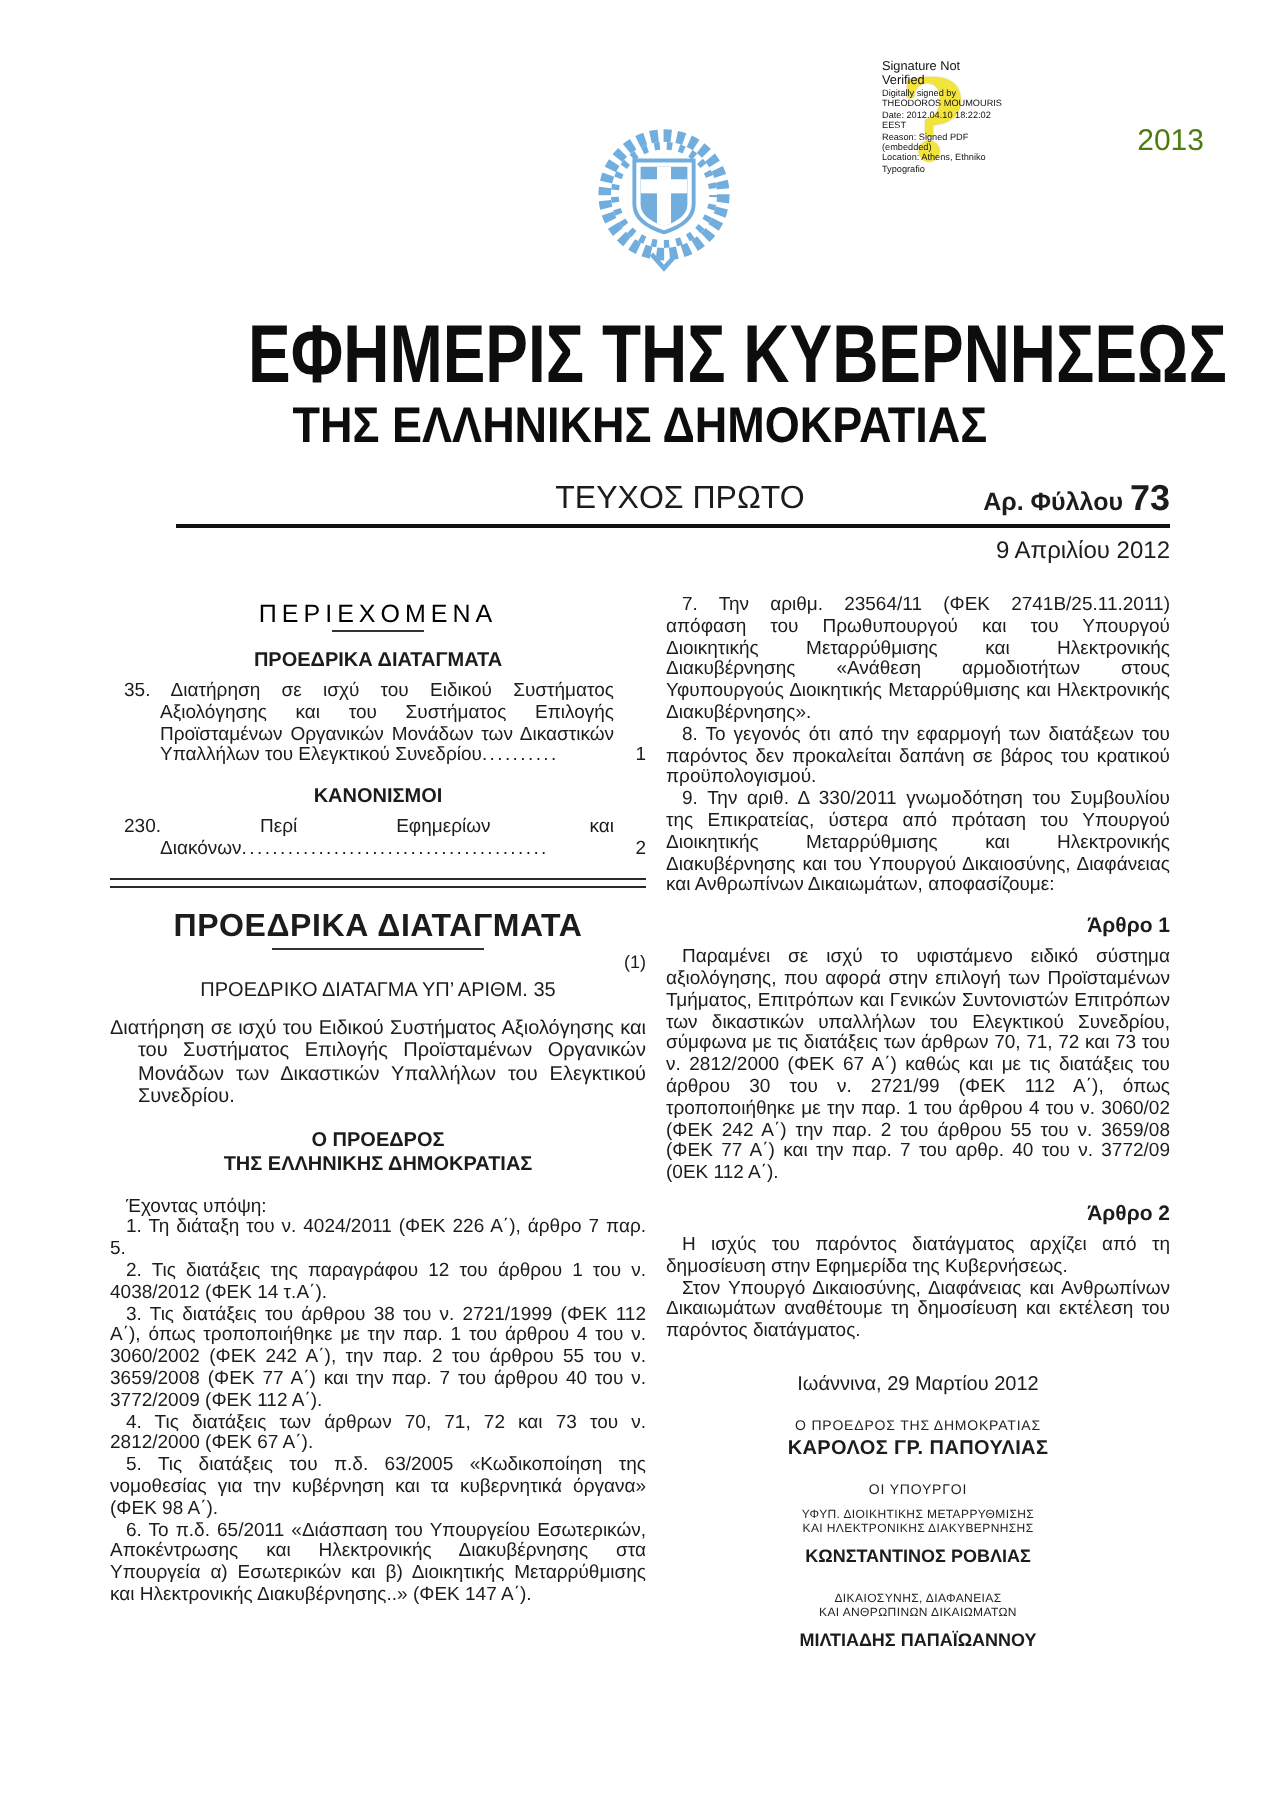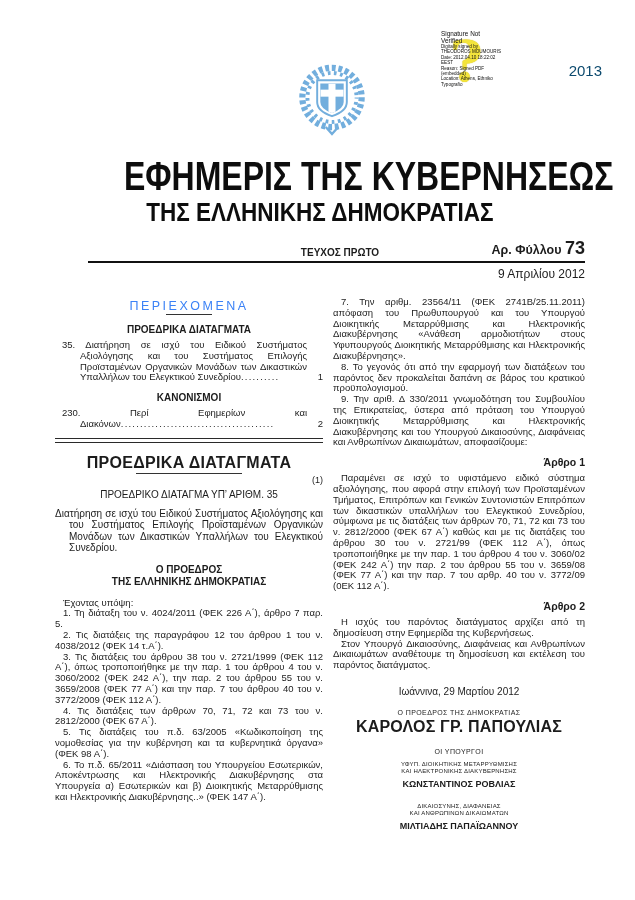--- a/index.html
+++ b/index.html
@@ -13,52 +13,52 @@
   .stamp { position:absolute; left:441px; top:30px; width:64px; height:66px; }
   .qmark {
     position:absolute; left:9px; top:3px; z-index:0;
     font-family:"DejaVu Serif", serif; font-weight:bold; font-size:56px; line-height:56px;
     color:#f3e43c; text-shadow:0 0 1px #c9b41e;
   }
   .stamp-text { position:relative; z-index:1; }
   .stamp-head { font-size:6.4px; line-height:7px; color:#111; width:44px; }
   .stamp-line { font-size:4.6px; line-height:5.4px; color:#111; }
 
-  .page-number { position:absolute; right:33px; top:62px; font-size:15px; color:#0c4a6e; }
+  .page-number { position:absolute; right:33px; top:62px; font-size:15px; color:#4d7c0f; }
 
   
   .emblem-wrap { text-align:center; padding-top:60px; }
   .emblem-wrap svg { transform:translateX(12px); }
   .main-title { text-align:center; margin-top:14px; white-space:nowrap; }
   .main-title span {
     display:inline-block; font-weight:bold; font-size:41px; line-height:40px; color:#0d0d0d;
     transform:scaleX(0.78); transform-origin:center;
   }
   .sub-title { text-align:center; margin-top:3px; white-space:nowrap; }
   .sub-title span {
     display:inline-block; font-weight:bold; font-size:25px; line-height:26px; color:#0d0d0d;
     transform:scaleX(0.90); transform-origin:center;
   }
   .issue-row { position:relative; margin-top:15px; height:19px; }
   .issue-type {
     position:absolute; bottom:1px; left:calc(50% + 20px); transform:translateX(-50%);
-    font-weight:bold; font-size:10px;
+    font-weight:normal; font-size:16px;
   }
   .issue-no { position:absolute; right:0; bottom:0; font-weight:bold; font-size:12.5px; }
   .issue-no .num { font-size:18px; }
   .head-rule { border:0; border-top:2px solid #111; margin:2px 0 0 33px; }
   .date-row { text-align:right; font-size:12px; margin-top:4px; }
 
   
   .columns { display:flex; gap:10px; margin-top:16px; }
   .col-left  { width:268px; flex:none; }
   .col-right { width:252px; flex:none; }
 
   
-  .toc-title { text-align:center; font-size:12.5px; letter-spacing:2.5px; color:#3b82f6; margin-top:2px; }
+  .toc-title { text-align:center; font-size:12.5px; letter-spacing:2.5px; color:#000000; margin-top:2px; }
   .toc-title::after { content:""; display:block; width:46px; border-bottom:1px solid #333; margin:1px auto 0; }
   .toc-heading { text-align:center; font-weight:bold; font-size:10px; margin:9px 0 5px; }
   .toc-entry {
     position:relative; font-size:9.5px; line-height:10.8px; text-align:justify;
     padding-left:25px; text-indent:-18px; padding-right:16px;
   }
   .toc-entry .dots { letter-spacing:1.2px; }
   .toc-page { position:absolute; right:0; bottom:0; text-indent:0; }
 
   .double-rule { border-top:1.6px solid #2a2a2a; border-bottom:1.6px solid #2a2a2a; height:3.2px; margin-top:8px; }
@@ -72,21 +72,21 @@
   .issuer { text-align:center; font-weight:bold; font-size:10px; line-height:12px; margin-top:10px; }
 
   
   .body-par { font-size:9.5px; line-height:10.8px; text-align:justify; text-indent:8px; margin:0; }
   .preamble-first { margin-top:10px; }
   .article-heading { text-align:right; font-weight:bold; font-size:10.5px; margin:8px 0 5px; }
 
   
   .sign-place { text-align:center; font-size:10px; margin-top:15px; }
   .sign-label { text-align:center; font-size:7px; letter-spacing:0.4px; color:#222; margin-top:12px; }
-  .sign-name { text-align:center; font-weight:bold; font-size:16px; letter-spacing:0.2px; margin-top:2px; }
+  .sign-name { text-align:center; font-weight:bold; font-size:10px; letter-spacing:0.2px; margin-top:2px; }
   .ministers { display:flex; justify-content:center; gap:14px; margin-top:6px;flex-direction:column; }
   .minister { text-align:center; }
   .minister-title { font-size:6px; line-height:7px; color:#222; letter-spacing:0.2px; }
   .minister-name { font-weight:bold; font-size:9px; margin-top:4px; white-space:nowrap; }
 </style>
 </head>
 <body>
 
 <div class="page">
 

